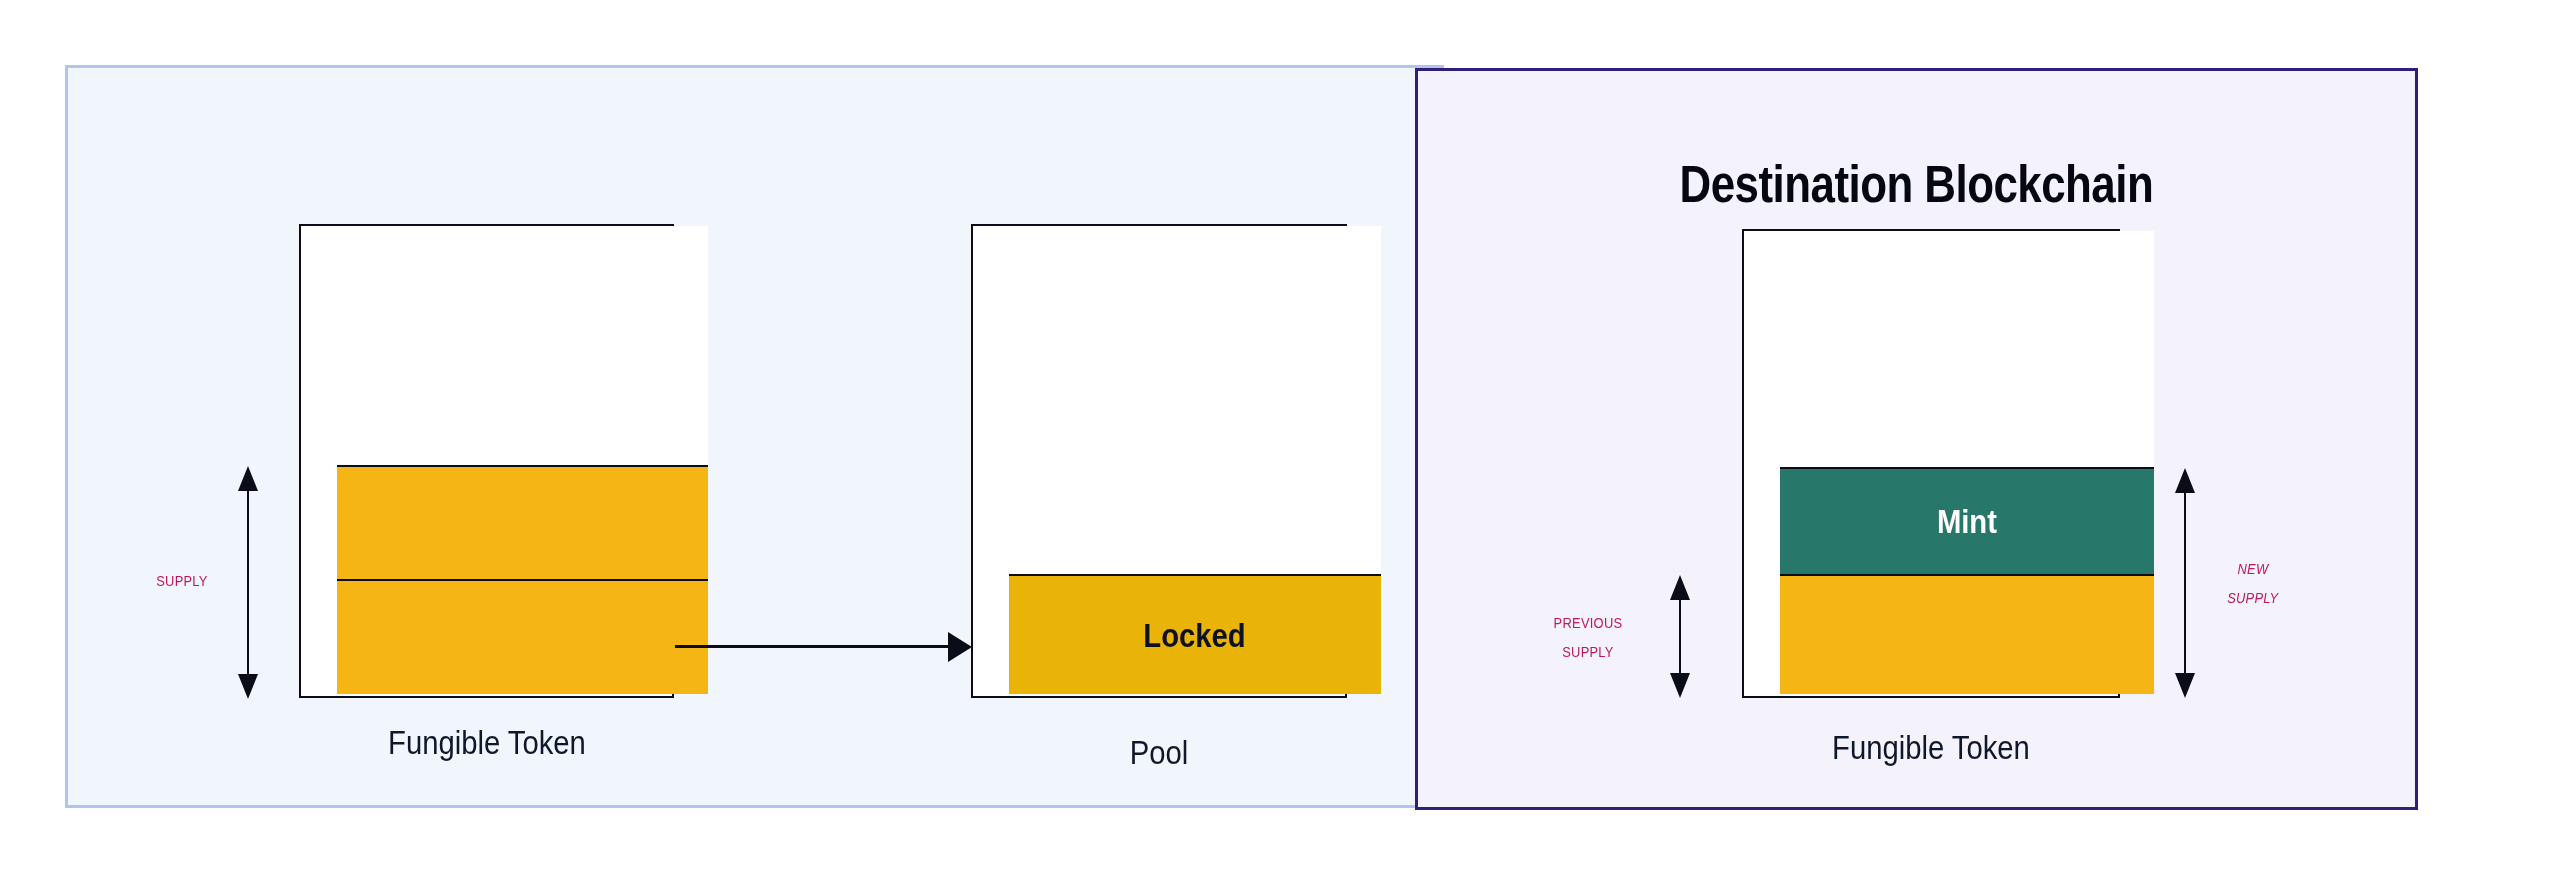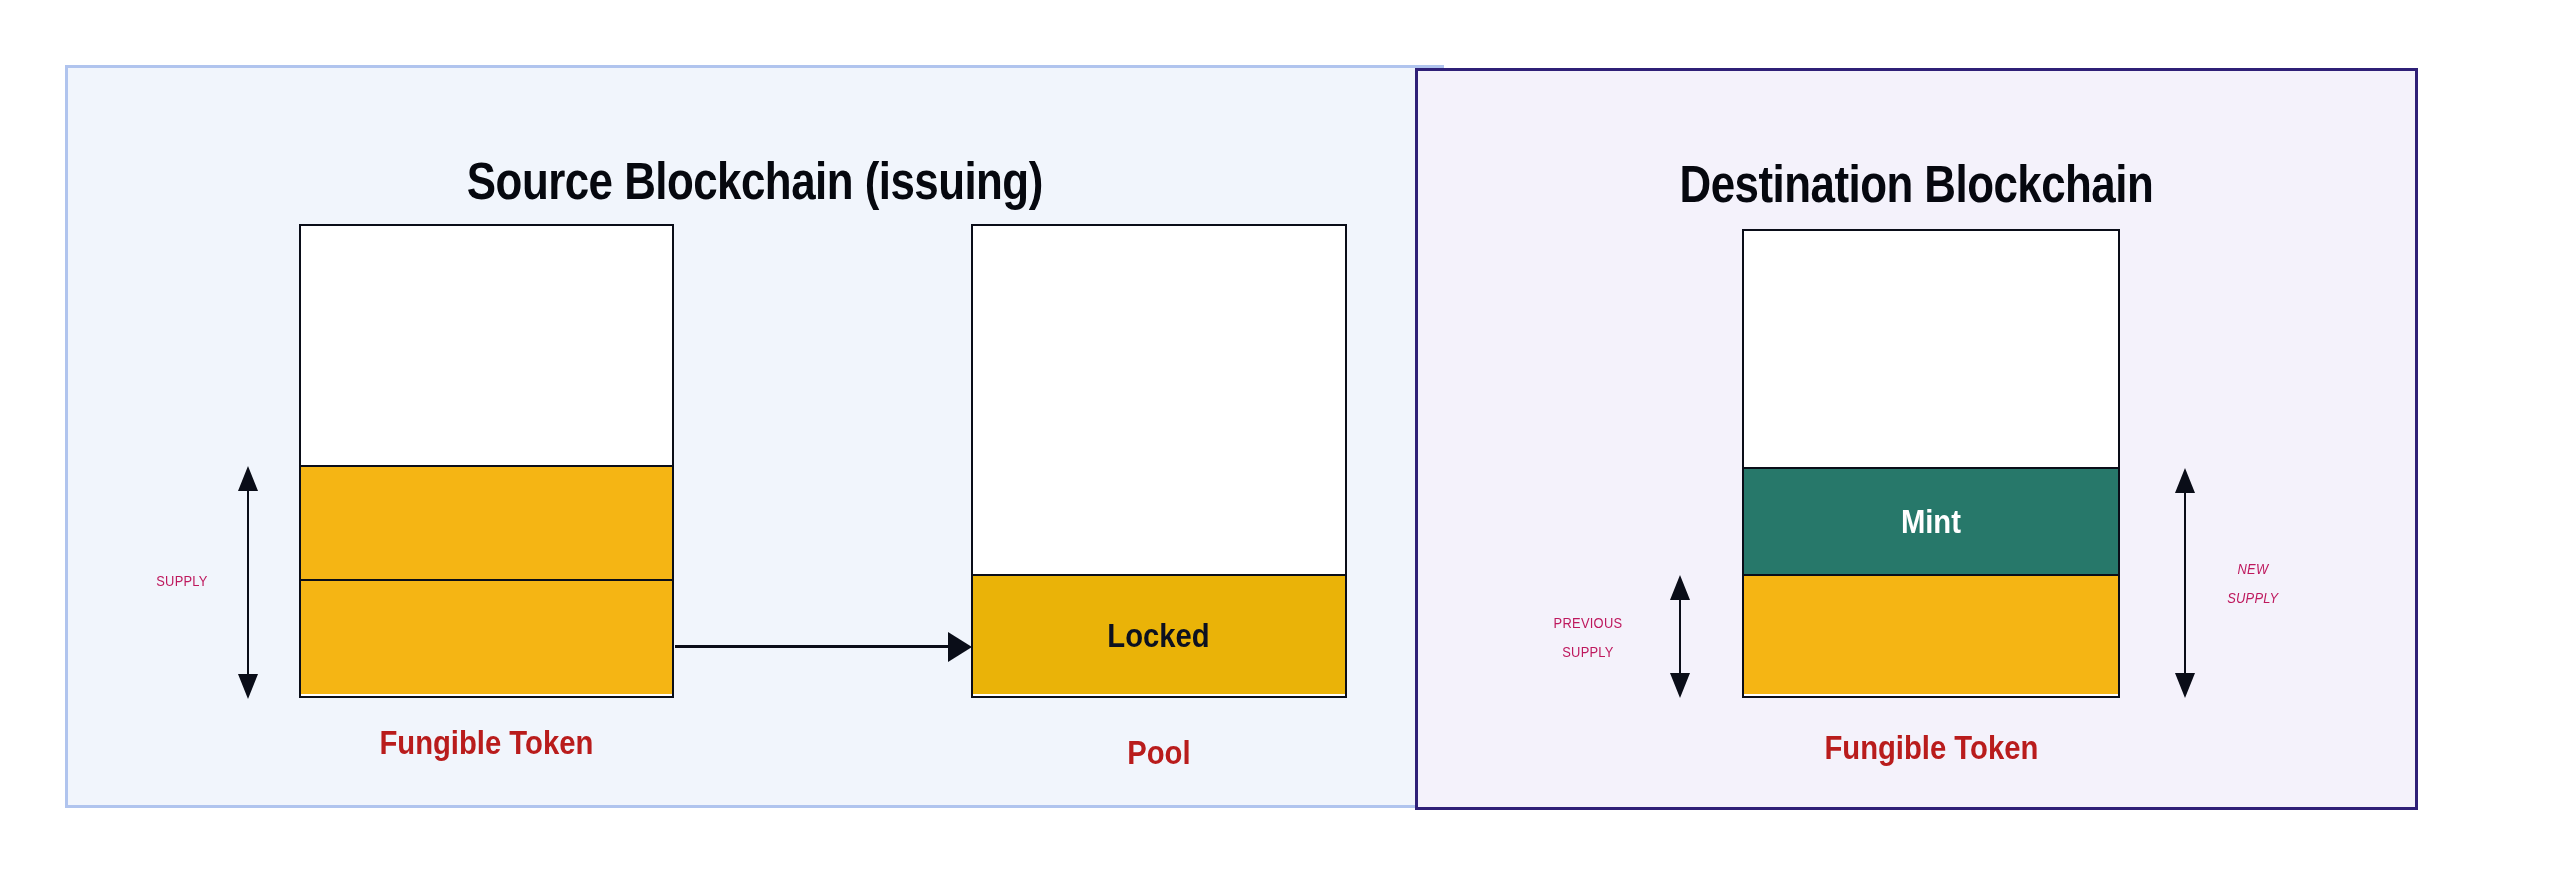--- a/index.html
+++ b/index.html
@@ -12,31 +12,31 @@
   .panel.source{left:65px;top:65px;width:1379px;height:743px;background:#f1f5fc;border:3.3px solid #b0c4ee;}
   .panel.dest{left:1415px;top:68px;width:1003px;height:742px;background:#f4f2fb;border:3.9px solid #2f2077;}
 
   .cond{display:inline-block;transform:scaleX(.86);transform-origin:50% 50%;white-space:nowrap;}
 
   .panel-title{position:absolute;left:0;right:0;top:44px;height:55px;line-height:55px;
     text-align:center;font-size:51px;font-weight:700;color:#06080f;letter-spacing:-0.6px;}
 
   .token-box{position:absolute;box-sizing:border-box;border:2.8px solid #0a0d18;background:#ffffff;
     display:flex;flex-direction:column;}
-  .seg{box-sizing:border-box;width:100%;}
+  .seg{box-sizing:border-box;width:100%;margin-left:36px;}
   .seg.lined{border-top:2.2px solid #0a0d18;}
   .seg.white{background:#ffffff;}
   .seg.amber{background:#f5b514;}
   .seg.teal{background:#27786a;}
   .seg-label{display:flex;align-items:center;justify-content:center;
     font-size:34px;font-weight:600;color:#0d1120;}
   .seg-label.on-teal{color:#ffffff;}
 
   .box-caption{position:absolute;height:39px;line-height:39px;text-align:center;
-    font-size:34px;font-weight:700;color:#b91c1c;}
+    font-size:34px;font-weight:400;color:#0f172a;}
 
   .range-label{position:absolute;text-align:center;font-size:15px;font-weight:500;
     line-height:29px;color:#be185d;letter-spacing:0.3px;}
 
   
   .varrow{position:absolute;width:20px;}
   .varrow .shaft{position:absolute;left:50%;width:2.8px;margin-left:-1.4px;top:21px;bottom:21px;background:#0a0d18;}
   .varrow .head-up{position:absolute;top:0;left:0;width:0;height:0;
     border-left:10px solid transparent;border-right:10px solid transparent;border-bottom:25.4px solid #0a0d18;}
   .varrow .head-down{position:absolute;bottom:0;left:0;width:0;height:0;
@@ -48,23 +48,20 @@
   .harrow .head-right{position:absolute;right:0;top:0.6px;width:0;height:0;
     border-top:15px solid transparent;border-bottom:15px solid transparent;border-left:24px solid #0a0d18;}
 </style>
 </head>
 <body>
 
 <div class="stage">
 
   <section class="panel source" style="background-color: rgb(241, 245, 252); border-color: rgb(176, 196, 238);">
 
-    <h2 class="panel-title">
-      <span class="cond">Source Blockchain (issuing)</span>
-    </h2>
 
     <div class="range-label" style="left:31px;width:166px;top:498px;">
       <span class="cond">SUPPLY</span>
     </div>
 
     <div class="varrow" style="left:170px;top:398px;height:233px;">
       <div class="head-up"></div>
       <div class="shaft"></div>
       <div class="head-down"></div>
     </div>

